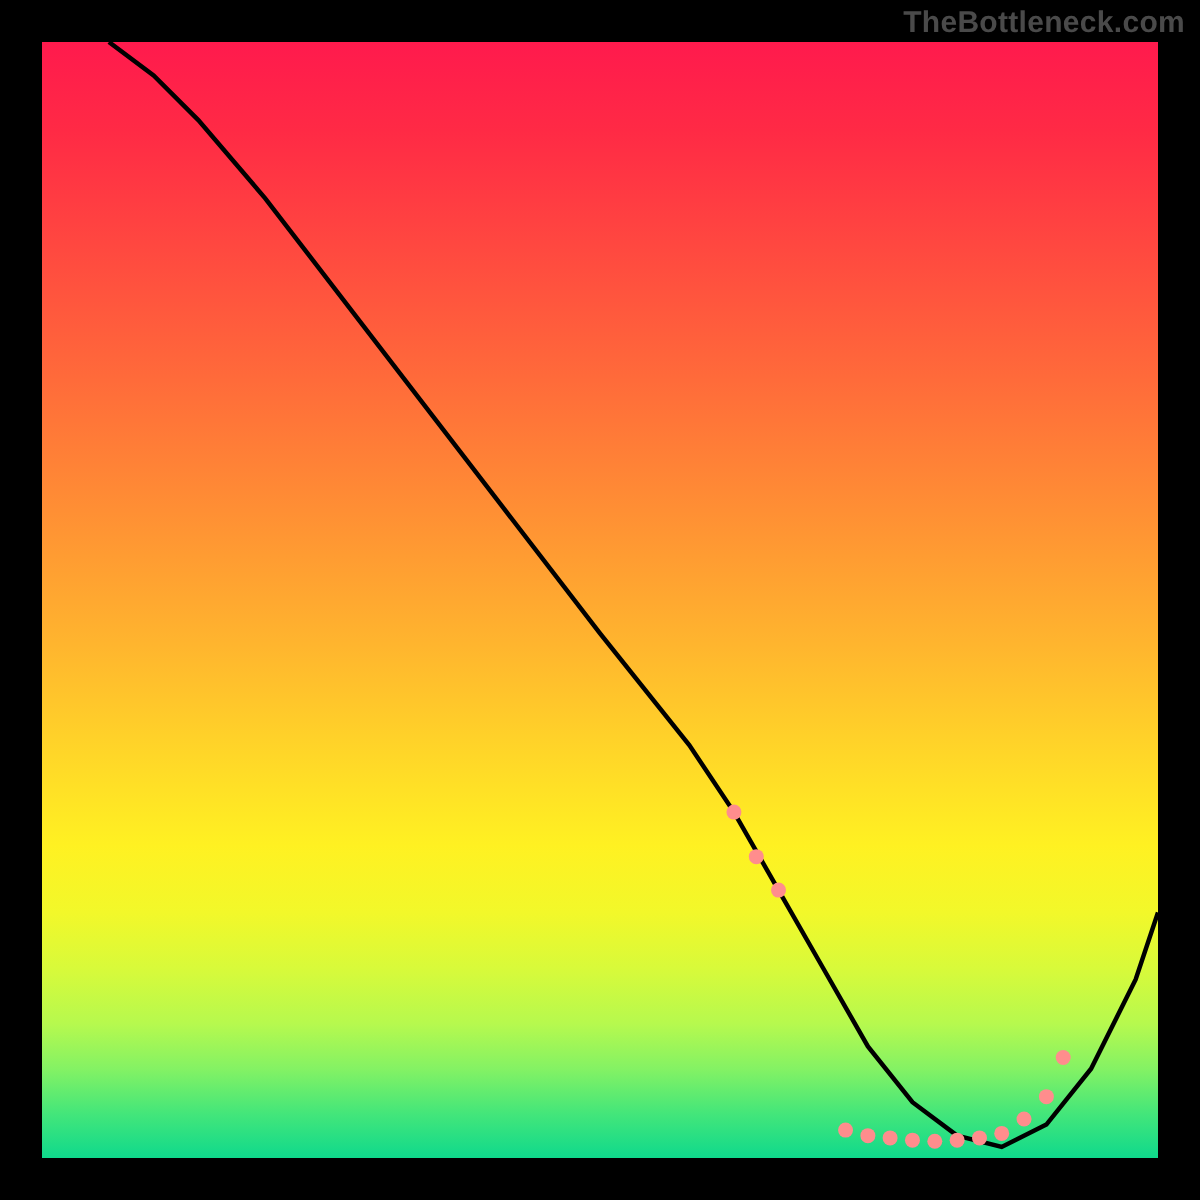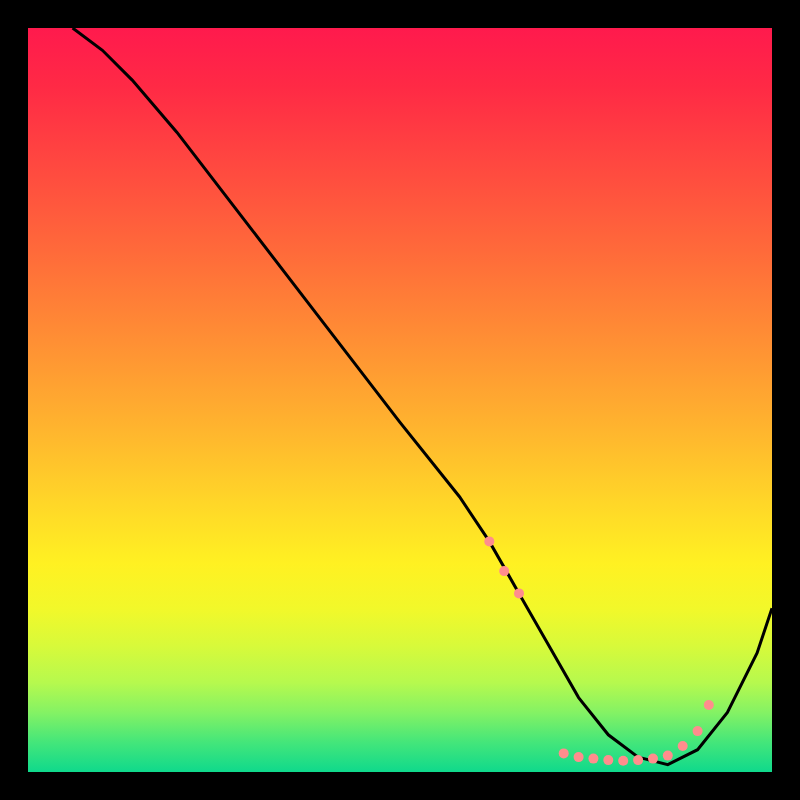--- a/index.html
+++ b/index.html
@@ -79,13 +79,14 @@
           <circle cx="595.2" cy="732.8" r="5" fill="#ff8d8d"></circle>
           <circle cx="610.1" cy="732.1" r="5" fill="#ff8d8d"></circle>
           <circle cx="625.0" cy="730.6" r="5" fill="#ff8d8d"></circle>
           <circle cx="639.8" cy="727.6" r="5" fill="#ff8d8d"></circle>
           <circle cx="654.7" cy="718.0" r="5" fill="#ff8d8d"></circle>
           <circle cx="669.6" cy="703.1" r="5" fill="#ff8d8d"></circle>
           <circle cx="680.8" cy="677.0" r="5" fill="#ff8d8d"></circle>
         </g>
     </svg>
   </div>
+  <div class="watermark">TheBottleneck.com</div>
 </div>
 
 </body></html>

